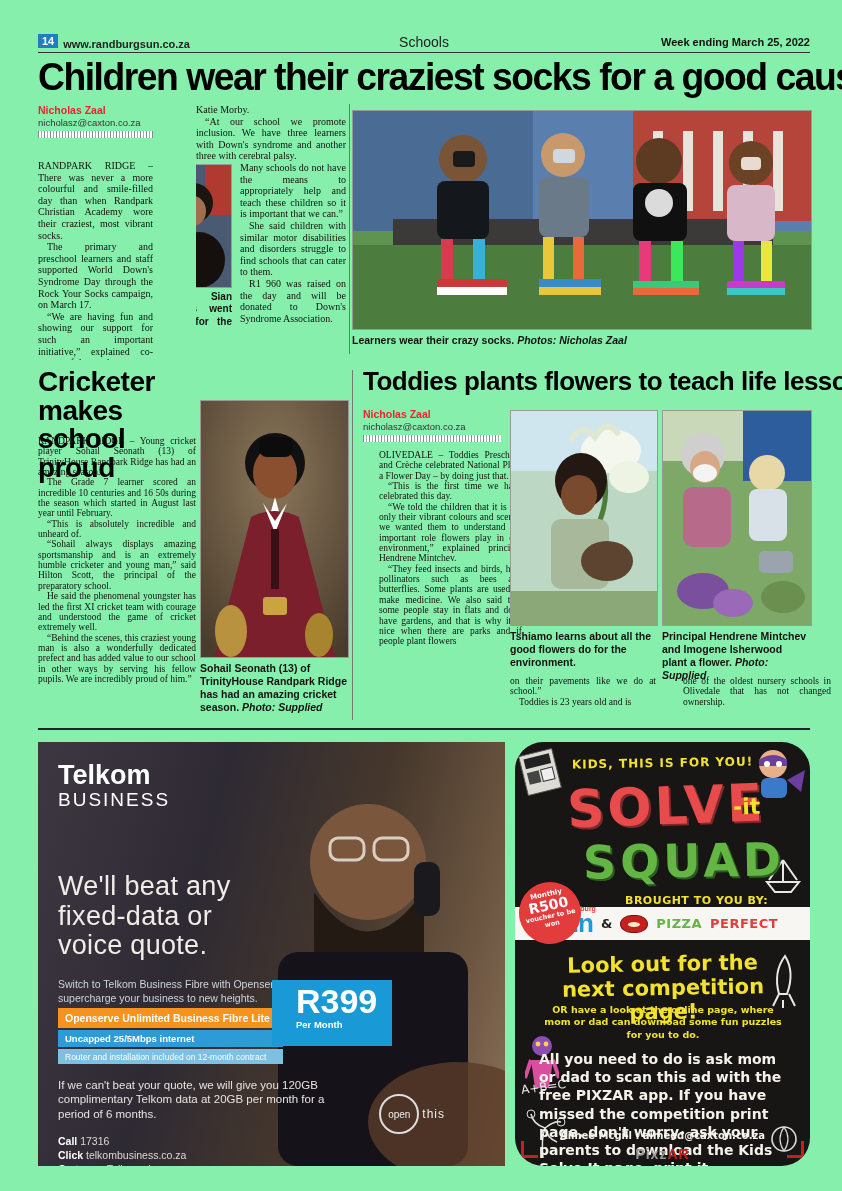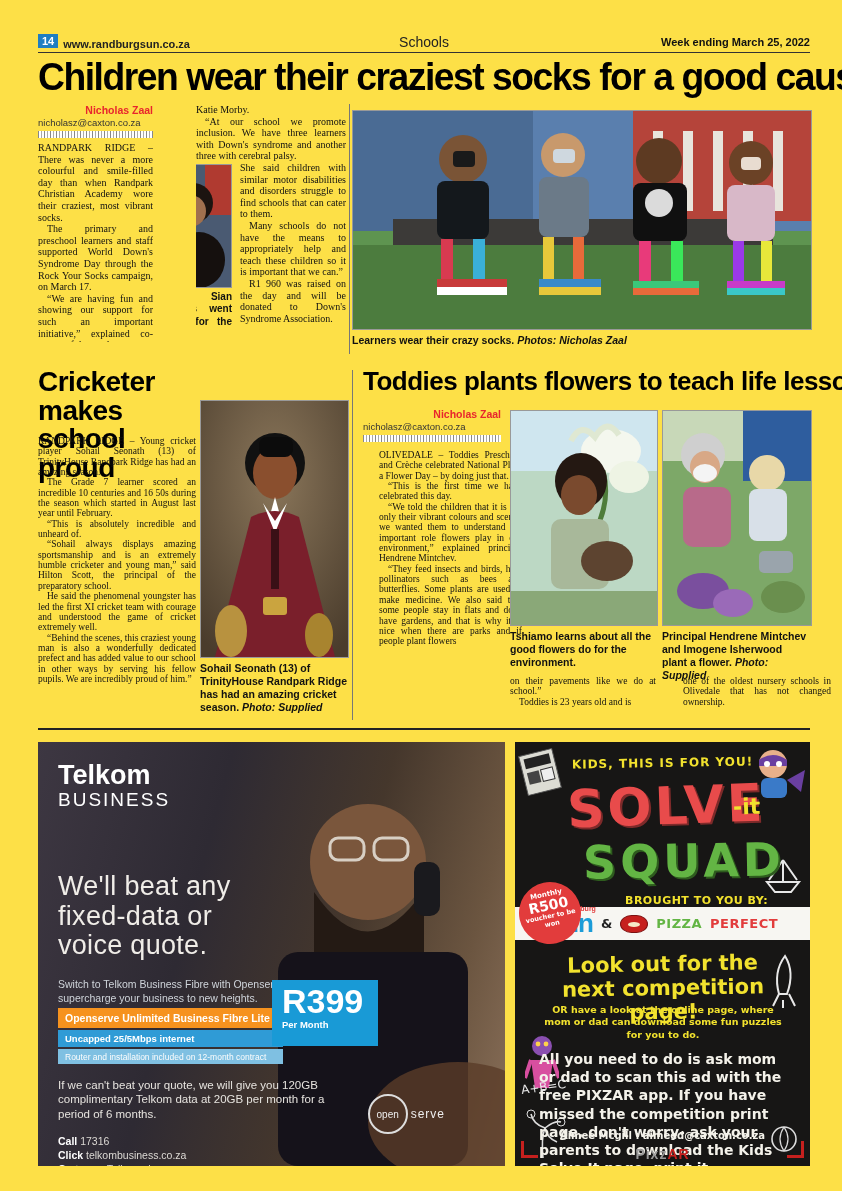--- a/index.html
+++ b/index.html
@@ -1,35 +1,35 @@
 <!DOCTYPE html>
 <html><head>
 <meta charset="utf-8">
 <style>
   html,body{margin:0;padding:0;background:#e9e9e9;}
-  .page{position:relative;width:842px;height:1191px;margin:0 auto;background:#fde047;
+  .page{position:relative;width:842px;height:1191px;margin:0 auto;background:#86efac;
         font-family:"Liberation Serif", serif;color:#111;overflow:hidden;}
   .abs{position:absolute;}
 
   
   .masthead{left:38px;top:34px;width:772px;height:17px;font-family:"Liberation Sans",sans-serif;}
   .pageno{display:inline-block;background:#1f7ec2;color:#fff;font-weight:bold;font-size:11px;
           padding:1px 4px;vertical-align:top;}
   .site{font-size:11px;font-weight:bold;color:#222;margin-left:5px;}
   .section-title{position:absolute;left:0;right:0;text-align:center;top:0;font-size:14px;color:#222;}
   .edition-date{position:absolute;right:0;top:2px;font-size:11px;font-weight:bold;color:#111;}
   .masthead-rule{left:38px;top:52px;width:772px;border-top:1.5px solid #333;}
 
   
   .h1{left:38px;top:56px;width:772px;font-family:"Liberation Sans",sans-serif;font-weight:bold;
       font-size:38px;letter-spacing:-1.5px;color:#000;white-space:nowrap;transform:scaleX(.98);transform-origin:left;}
   .h2{font-family:"Liberation Sans",sans-serif;font-weight:bold;color:#000;letter-spacing:-0.5px;line-height:1.02;}
 
   
-  .byline-name{font-family:"Liberation Sans",sans-serif;font-weight:bold;font-size:10.5px;color:#e8262d;text-align:right;}
+  .byline-name{font-family:"Liberation Sans",sans-serif;font-weight:bold;font-size:10.5px;color:#e8262d;}
   .byline-email{font-family:"Liberation Sans",sans-serif;font-size:9.5px;color:#333;margin-top:1px;}
   .barcode{height:7px;margin-top:3px;background:repeating-linear-gradient(90deg,#888 0 1px,#fff 1px 3px,#aaa 3px 4px,#fff 4px 6px);}
 
   
   .bodycol{font-size:10px;line-height:1.16;text-align:justify;overflow:hidden;}
   .bodycol p{margin:0;}
   .bodycol p + p{text-indent:9px;}
   .bodycol-sm{font-size:9.5px;line-height:1.09;}
 
   .caption{font-family:"Liberation Sans",sans-serif;font-weight:bold;font-size:10.5px;line-height:1.25;color:#111;}
@@ -49,33 +49,33 @@
           background:linear-gradient(105deg,#3d3742 0%,#2e2a33 34%,#45372c 62%,#6b5540 84%,#8a705a 100%);}
   .telkom-logo{position:absolute;left:20px;top:18px;color:#fff;}
   .telkom-word{font-size:27px;font-weight:bold;letter-spacing:0px;}
   .telkom-sub{font-size:19px;font-weight:normal;letter-spacing:2px;margin-top:-2px;}
   .telkom-head{position:absolute;left:20px;top:130px;font-size:27px;font-weight:300;color:#f0ede8;line-height:1.1;letter-spacing:.3px;}
   .telkom-subtext{position:absolute;left:20px;top:236px;width:300px;font-size:10.5px;color:#cfd4da;line-height:1.3;}
   .tk-bar{position:absolute;left:20px;color:#fff;font-weight:bold;display:flex;align-items:center;padding-left:7px;}
   .tk-bar1{top:266px;width:232px;height:20px;background:#f6921e;font-size:10.5px;}
   .tk-bar2{top:288px;width:218px;height:17px;background:#2f9bd6;font-size:9.5px;}
   .tk-bar3{top:307px;width:218px;height:15px;background:#7fc0e2;font-size:8.5px;font-weight:normal;color:#fdfdfd;}
-  .tk-price{position:absolute;left:234px;top:238px;width:96px;height:62px;background:#199ad6;color:#fff;padding:4px 0 0 10px;}
+  .tk-price{position:absolute;left:234px;top:238px;width:96px;height:62px;background:#199ad6;color:#fff;padding:4px 0 0 24px;}
   .tk-price .big{font-size:34px;font-weight:bold;line-height:1;}
   .tk-price .per{font-size:9.5px;font-weight:bold;margin-top:1px;}
   .tk-offer{position:absolute;left:20px;top:336px;width:300px;font-size:11.5px;color:#e6e3de;line-height:1.25;}
   .tk-contacts{position:absolute;left:20px;top:392px;font-size:10.5px;color:#dcd9d4;line-height:1.35;}
   .tk-contacts b{color:#fff;}
   .openserve{position:absolute;right:60px;top:352px;color:#eee;font-size:12px;display:flex;align-items:center;}
   .openserve .circ{border:2px solid #ddd;border-radius:50%;width:36px;height:36px;display:flex;align-items:center;justify-content:center;font-size:10px;}
   .openserve .rest{margin-left:3px;font-size:12px;letter-spacing:1px;}
 
   
   .squad{left:515px;top:742px;width:295px;height:424px;background:#171615;overflow:hidden;
-         font-family:"DejaVu Sans",sans-serif;color:#fff;}
+         font-family:"DejaVu Sans",sans-serif;color:#fff;border-radius:28px;}
   .sq-kicker{position:absolute;left:0;top:14px;width:100%;text-align:center;color:#f2e22e;
              font-weight:bold;font-size:12px;letter-spacing:1px;transform:rotate(-1deg);}
   .sq-title1{position:absolute;left:52px;top:34px;font-size:52px;font-weight:bold;color:#e84b4b;
              letter-spacing:3px;transform:rotate(-2deg);text-shadow:2px 2px 0 #7e2a2a;}
   .sq-title1b{position:absolute;left:218px;top:52px;font-size:22px;font-weight:bold;color:#f2e22e;transform:rotate(-2deg);}
   .sq-title2{position:absolute;left:68px;top:92px;font-size:46px;font-weight:bold;color:#63b544;
              letter-spacing:4px;transform:rotate(-1deg);text-shadow:2px 2px 0 #2e5c1e;}
   .sq-brought{position:absolute;left:110px;top:152px;color:#f2e22e;font-weight:bold;font-size:11px;letter-spacing:.5px;}
   .sq-badge{position:absolute;left:4px;top:140px;width:62px;height:62px;border-radius:50%;background:#e23c3c;
             color:#fff;text-align:center;transform:rotate(-12deg);padding-top:8px;box-sizing:border-box;}
@@ -122,21 +122,21 @@
   <div class="abs masthead-rule"></div>
 
   <div class="abs h1">Children wear their craziest socks for a good cause</div>
 
   <div class="abs" style="left:38px;top:104px;width:772px;height:260px;">
 
     <div class="abs" style="left:0;top:0;width:115px;height:258px;overflow:hidden;">
       <div class="byline-name">Nicholas Zaal</div>
       <div class="byline-email">nicholasz@caxton.co.za</div>
       <div class="barcode"></div>
-      <div class="bodycol" style="margin-top:4px;height:200px;">
+      <div class="bodycol" style="margin-top:22px;height:200px;">
         <p>RANDPARK RIDGE – There was never a more colourful and smile-filled day than when Randpark Christian Academy wore their craziest, most vibrant socks.</p>
         <p>The primary and preschool learners and staff supported World Down's Syndrome Day through the Rock Your Socks campaign, on March 17.</p>
         <p>“We are having fun and showing our support for such an important initiative,” explained co-owner of the academy,</p>
       </div>
     </div>
 
     <div class="abs bodycol" style="left:158px;top:0;width:150px;height:258px;">
       <p>Katie Morby.</p>
       <p>“At our school we promote inclusion. We have three learners with Down's syndrome and another three with cerebral palsy.</p>
       <div class="inset-float">
@@ -147,22 +147,22 @@
             <rect x="52" y="0" width="26" height="50" fill="#b03a30"></rect>
             <circle cx="40" cy="38" r="20" fill="#1c1410"></circle>
             <ellipse cx="40" cy="46" rx="13" ry="15" fill="#a0704e"></ellipse>
             <ellipse cx="30" cy="78" rx="14" ry="12" fill="#e8a8c8"></ellipse>
             <ellipse cx="46" cy="95" rx="26" ry="28" fill="#15100e"></ellipse>
             <ellipse cx="22" cy="92" rx="8" ry="10" fill="#f0c8dc"></ellipse>
           </svg>
         </div>
         <div class="caption">Teacher Sian Udemans went all out for the day.</div>
       </div>
+      <p>Many schools do not have the means to appropriately help and teach these children so it is important that we can.”</p>
       <p>She said children with similar motor disabilities and disorders struggle to find schools that can cater to them.</p>
-      <p>Many schools do not have the means to appropriately help and teach these children so it is important that we can.”</p>
       <p>R1 960 was raised on the day and will be donated to Down's Syndrome Association.</p>
     </div>
 
     <div class="abs vrule" style="left:311px;top:0;height:250px;"></div>
 
     <div class="abs photo-frame" style="left:314px;top:6px;width:458px;height:218px;">
       <svg width="458" height="218" viewBox="0 0 458 218">
         <rect width="458" height="218" fill="#5a7fae"></rect>
         <rect x="0" y="0" width="180" height="120" fill="#4a6b94"></rect>
         <rect x="280" y="0" width="178" height="110" fill="#b5443a"></rect>
@@ -337,21 +337,21 @@
     </div>
     <div class="tk-offer">If we can't beat your quote, we will give you 120GB complimentary Telkom data at 20GB per month for a period of 6 months.</div>
     <div class="tk-contacts">
       <div><b>Call</b> <span>17316</span></div>
       <div><b>Click</b> <span>telkombusiness.co.za</span></div>
       <div><b>Go</b> <span>to any Telkom shop</span></div>
     </div>
 
     <div class="openserve">
       <span class="circ">open</span>
-      <span class="rest">serve</span>
+      <span class="rest">this</span>
     </div>
   </div>
 
   <div class="abs squad">
 
     <svg class="abs" style="left:2px;top:4px;" width="46" height="52" viewBox="0 0 46 52">
       <g transform="rotate(-14 23 26)">
         <rect x="6" y="6" width="34" height="40" fill="#dcdcd4" stroke="#555"></rect>
         <rect x="10" y="10" width="26" height="10" fill="#222"></rect>
         <rect x="10" y="24" width="12" height="12" fill="#444"></rect>

